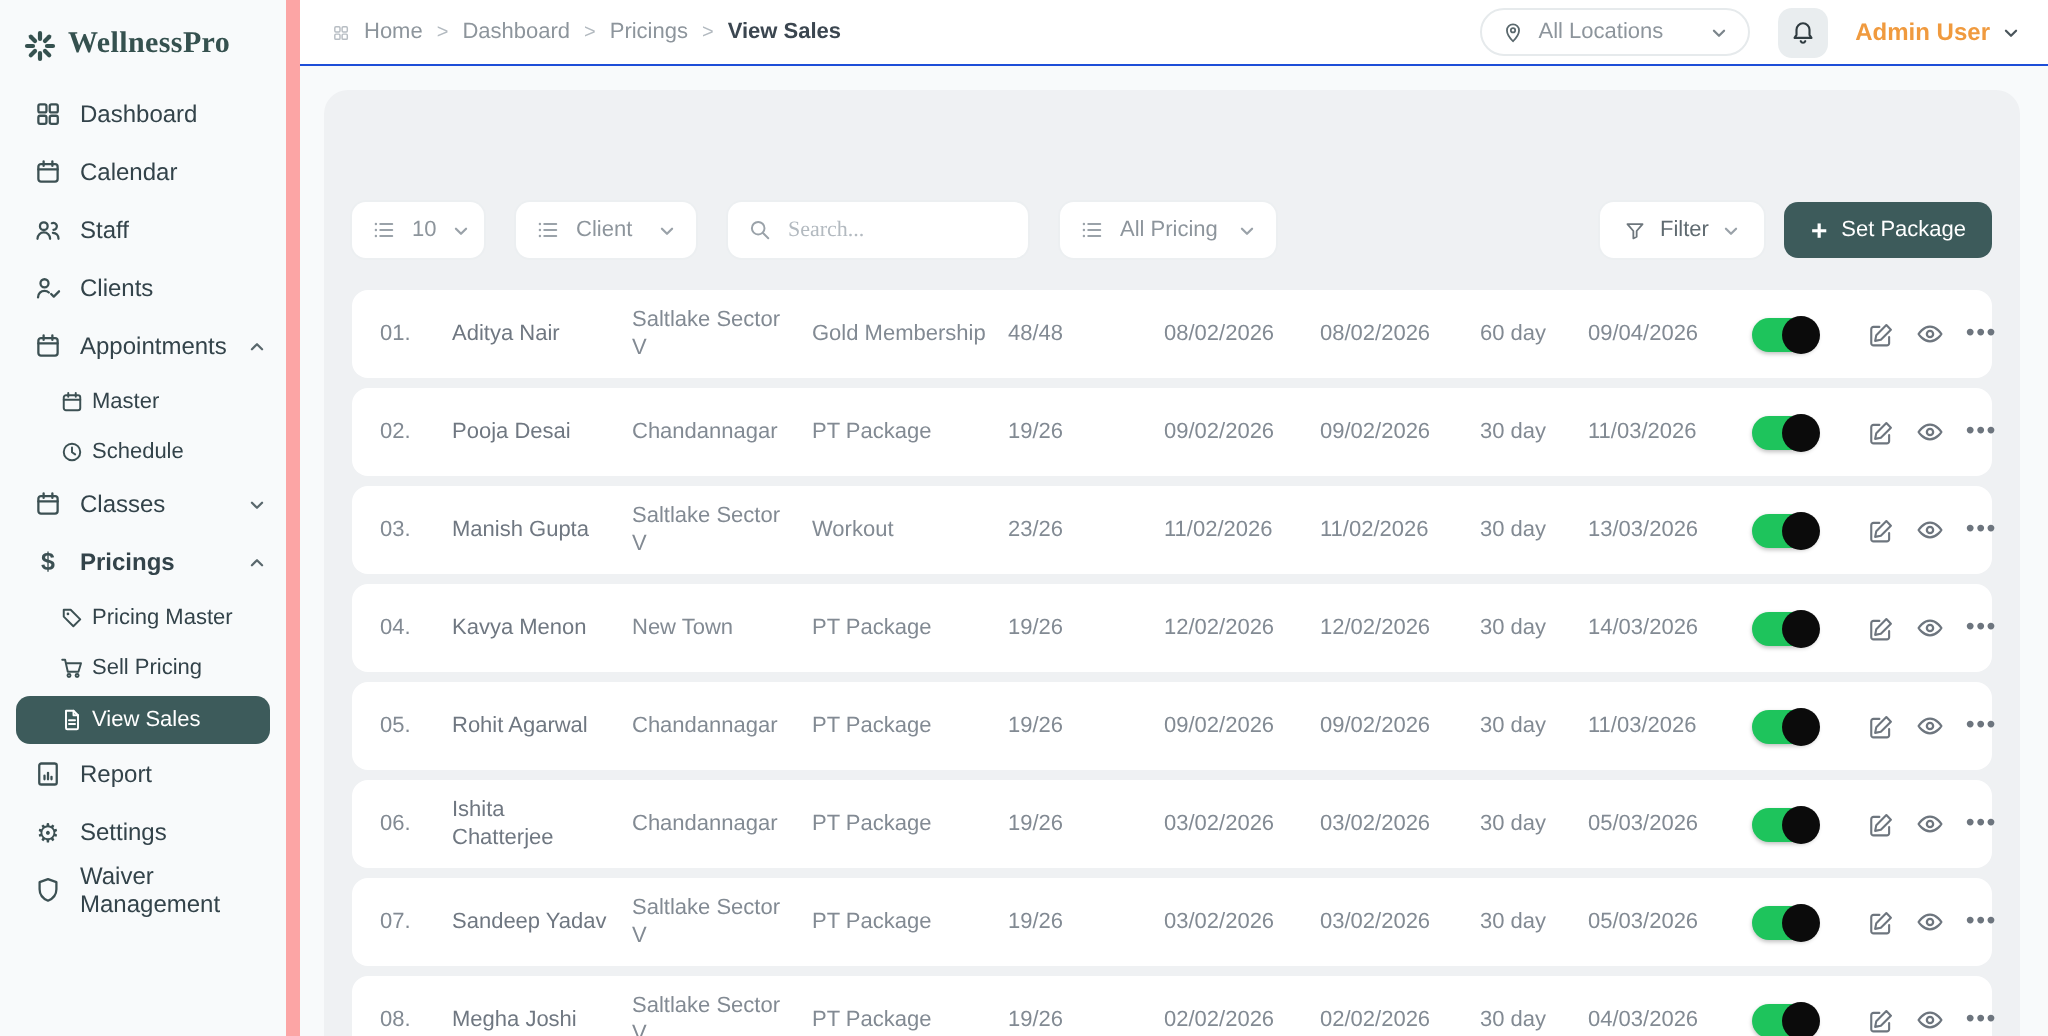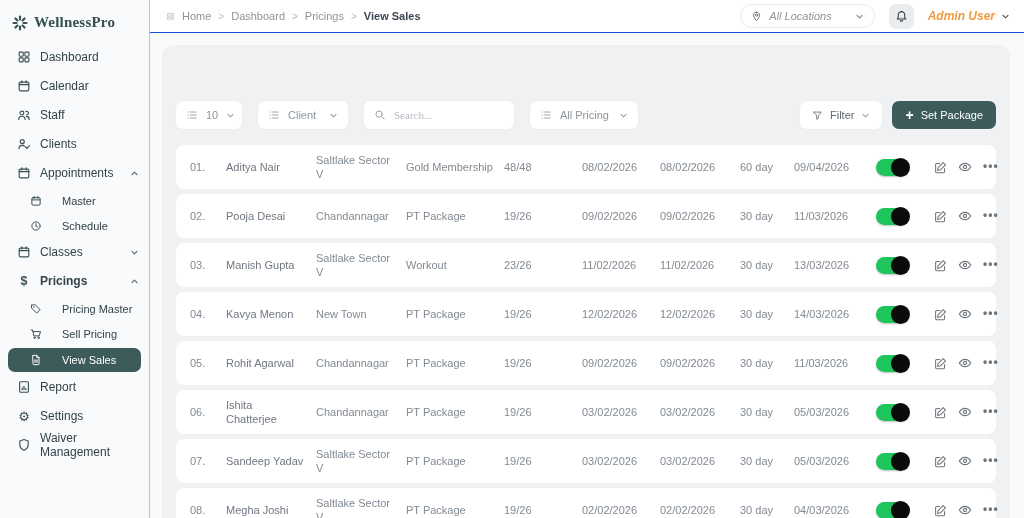--- a/index.html
+++ b/index.html
@@ -7,41 +7,41 @@
   body {
     font-family:"Liberation Sans", sans-serif;
     background:#f8fafb;
     display:flex;
     color:#33434a;
   }
   svg { display:block; }
   .ic { stroke:currentColor; fill:none; stroke-width:1.3; stroke-linecap:round; stroke-linejoin:round; }
 
   
-  .sidebar { width:150px; flex:0 0 150px; background:#f8fafb; border-right:1px solid #fca5a5; padding-top:8px; }
+  .sidebar { width:150px; flex:0 0 150px; background:#f8fafb; border-right:7px solid #fca5a5; padding-top:8px; }
   .logo { display:flex; align-items:center; gap:6px; padding:6px 12px 14px 12px; }
   .logo-text { font-family:"Liberation Serif", serif; font-weight:bold; font-size:15px; color:#35514f; letter-spacing:.2px; }
   .nav-item { display:flex; align-items:center; gap:9px; height:24px; padding:0 10px 0 17px; margin-bottom:5px; font-size:12px; color:#33434a; cursor:pointer; }
   .nav-item .nav-ico { width:14px; height:14px; color:#3c5053; flex:0 0 14px; display:flex; align-items:center; justify-content:center; }
   .nav-item .chev { margin-left:auto; color:#5a686d; }
   .nav-item.bold { font-weight:bold; }
-  .nav-sub { display:flex; align-items:center; gap:20px; height:22px; margin:0 8px 3px 8px; padding-left:22px; font-size:11px; color:#33434a; cursor:pointer; border-radius:7px; }
+  .nav-sub { display:flex; align-items:center; gap:4px; height:22px; margin:0 8px 3px 8px; padding-left:22px; font-size:11px; color:#33434a; cursor:pointer; border-radius:7px; }
   .nav-sub .nav-ico { width:12px; height:12px; color:#3c5053; flex:0 0 12px; }
   .nav-sub.active { background:#3d5b5b; color:#ffffff; height:24px; }
   .nav-sub.active .nav-ico { color:#ffffff; }
   .gear-glyph { font-size:13px; line-height:13px; }
   .dollar-glyph { font-size:12.5px; line-height:12px; font-weight:bold; }
 
   
   .main { flex:1; display:flex; flex-direction:column; min-width:0; }
   .topbar { height:33px; flex:0 0 33px; background:#ffffff; border-bottom:1px solid #1d4ed8; display:flex; align-items:center; padding:0 14px 0 16px; }
   .crumbs { display:flex; align-items:center; gap:7px; font-size:11px; color:#8d959c; }
   .crumb-sep { color:#b3bac0; font-size:10px; }
   .crumb.current { color:#3b4650; font-weight:bold; }
-  .top-right { margin-left:auto; display:flex; align-items:center; gap:14px;font-style:italic; }
+  .top-right { margin-left:auto; display:flex; align-items:center; gap:14px; }
   .loc-pill { display:flex; align-items:center; gap:7px; background:#fff; border:1px solid #e6eaec; border-radius:13px; height:24px; padding:0 10px; font-size:11px; color:#8d959c; cursor:pointer; }
   .bell-btn { width:25px; height:25px; border-radius:7px; background:#e9edef; display:flex; align-items:center; justify-content:center; color:#2f3b40; cursor:pointer; }
   .user-menu { display:flex; align-items:center; gap:6px; cursor:pointer; }
   .user-name { font-size:12px; font-weight:bold; color:#f09a3e; }
   .user-menu .chev { color:#4a555b; }
 
   
   .content { flex:1; padding:12px 14px 0 12px; background:#f8fafb; min-height:0; }
   .card { background:#eff1f3; border-radius:12px; padding:14px; height:600px; }
 

